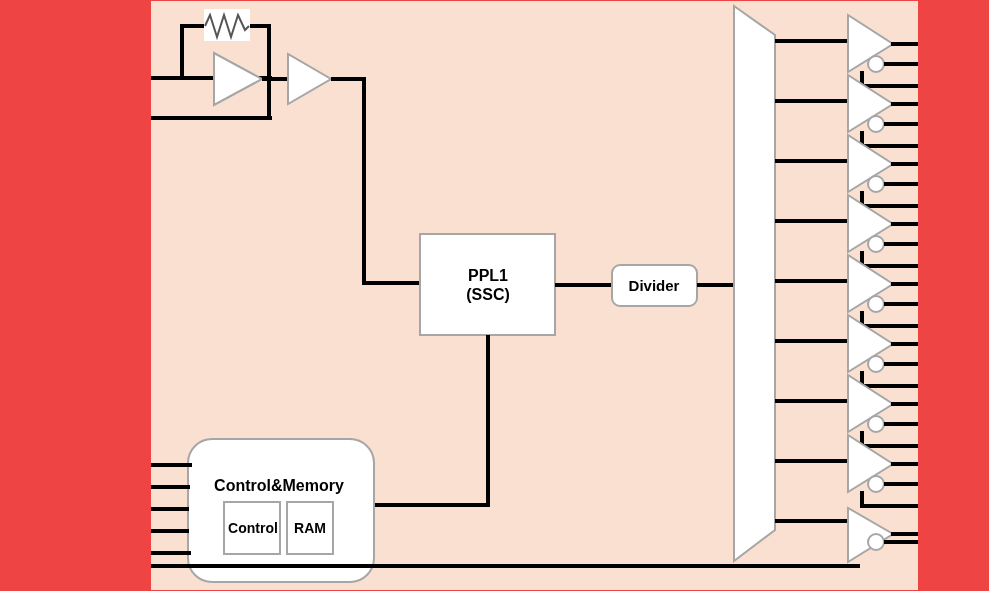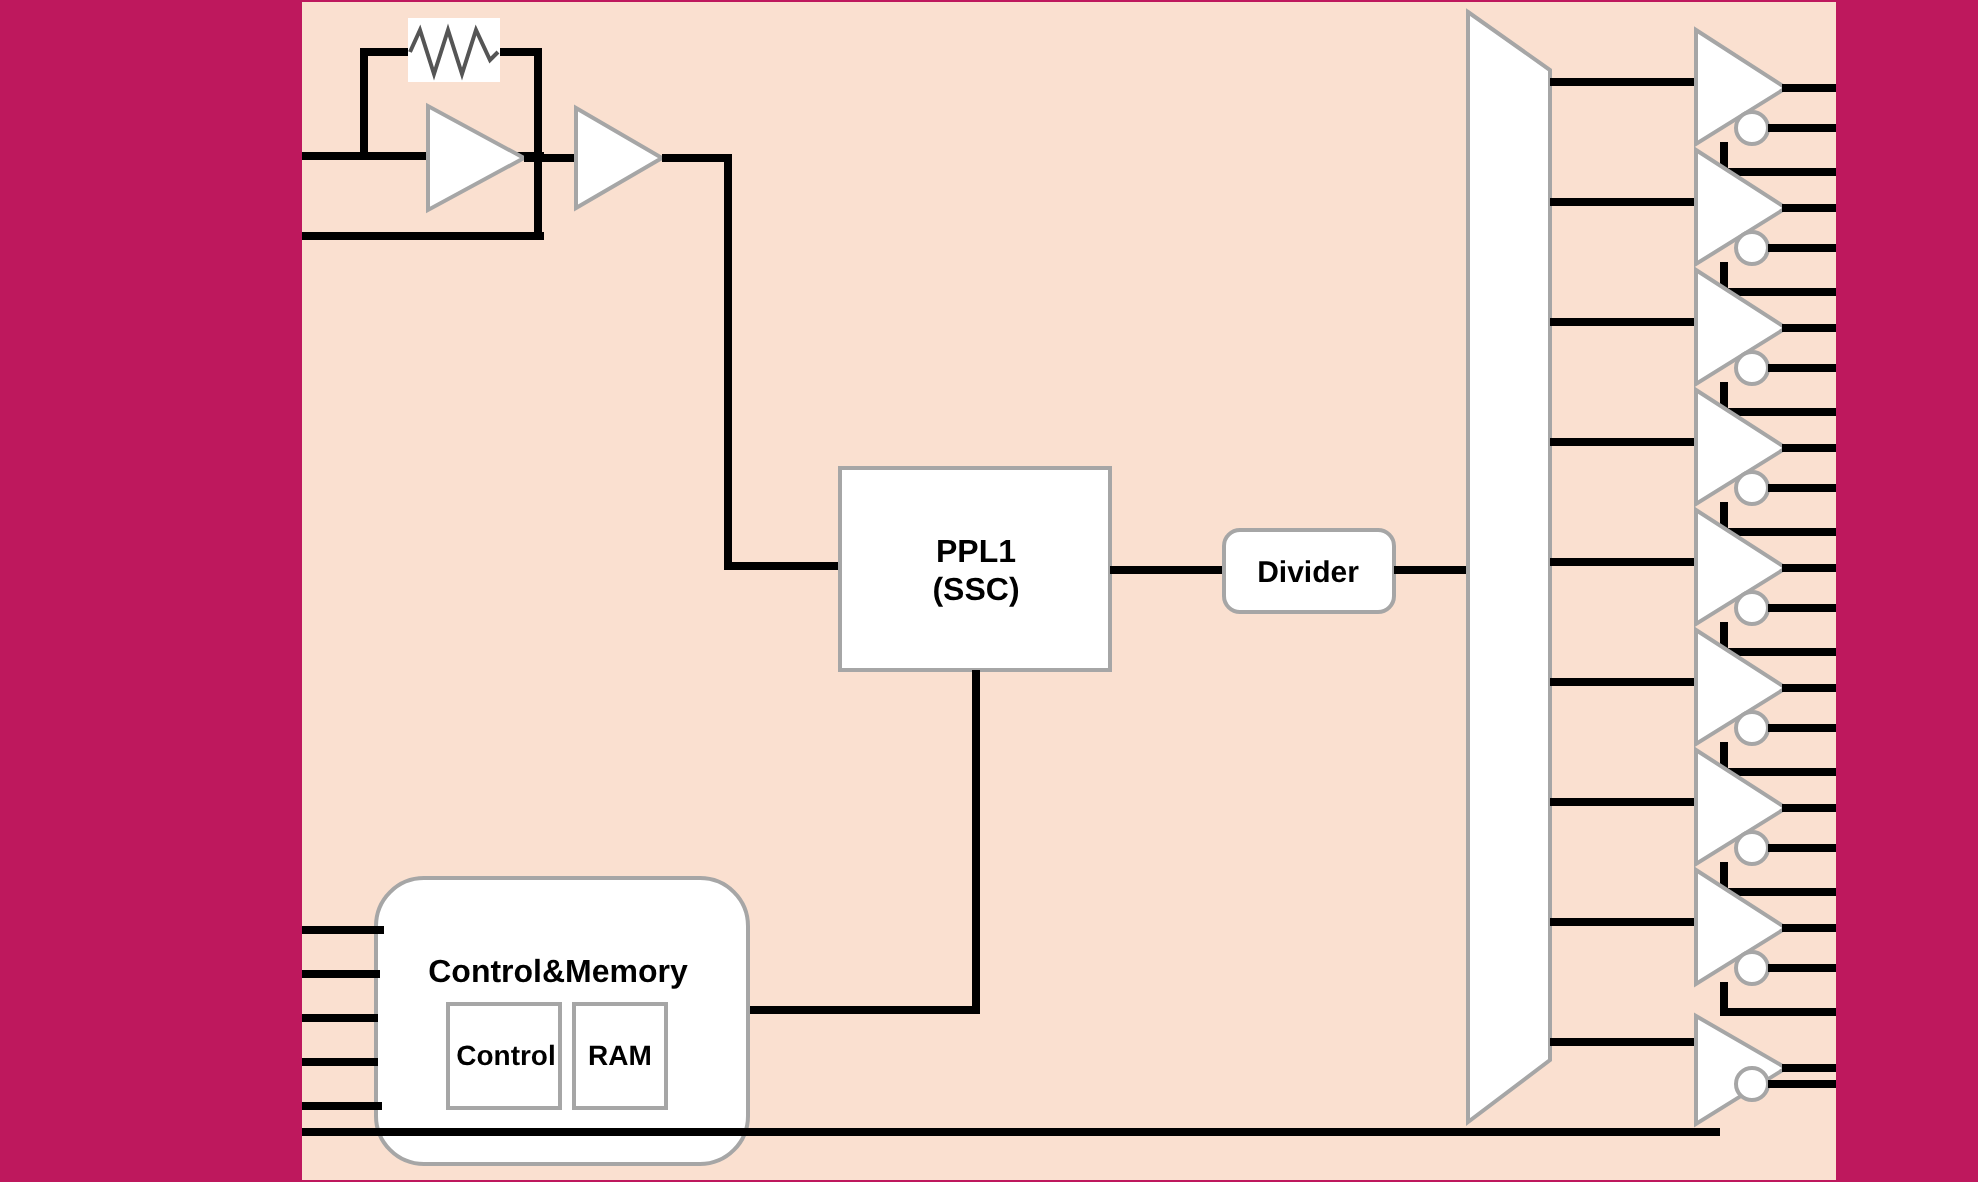--- a/index.html
+++ b/index.html
@@ -4,21 +4,21 @@
 <style>
   html, body {
     margin: 0;
     padding: 0;
     background: #000000;
   }
   #canvas {
     position: relative;
     width: 989px;
     height: 591px;
-    background: #be185d;
+    background: #ef4444;
     overflow: hidden;
     font-family: "Liberation Sans", sans-serif;
   }
   #svgroot {
     position: absolute;
     top: 0;
     left: 0;
     width: 989px;
     height: 591px;
     display: block;

